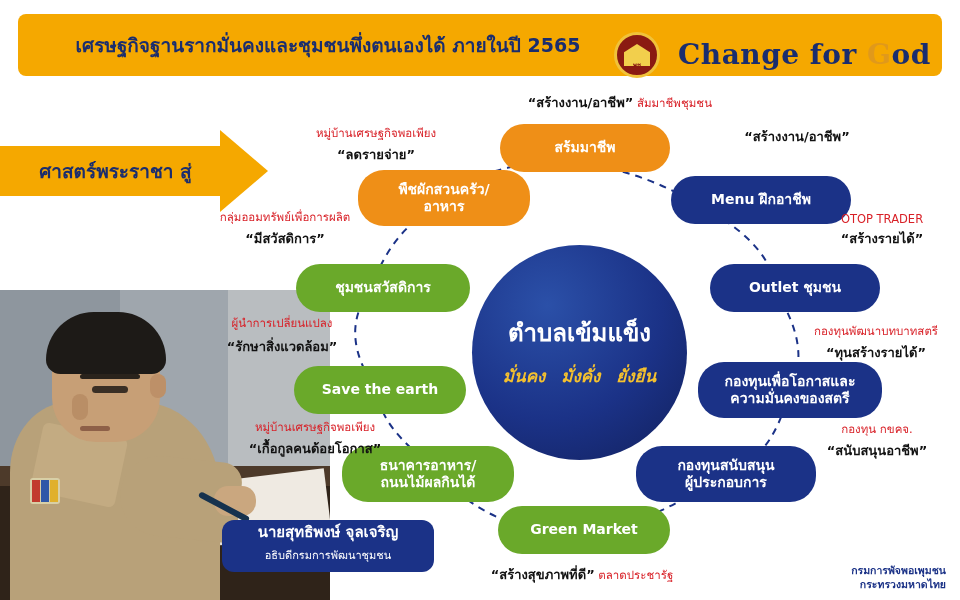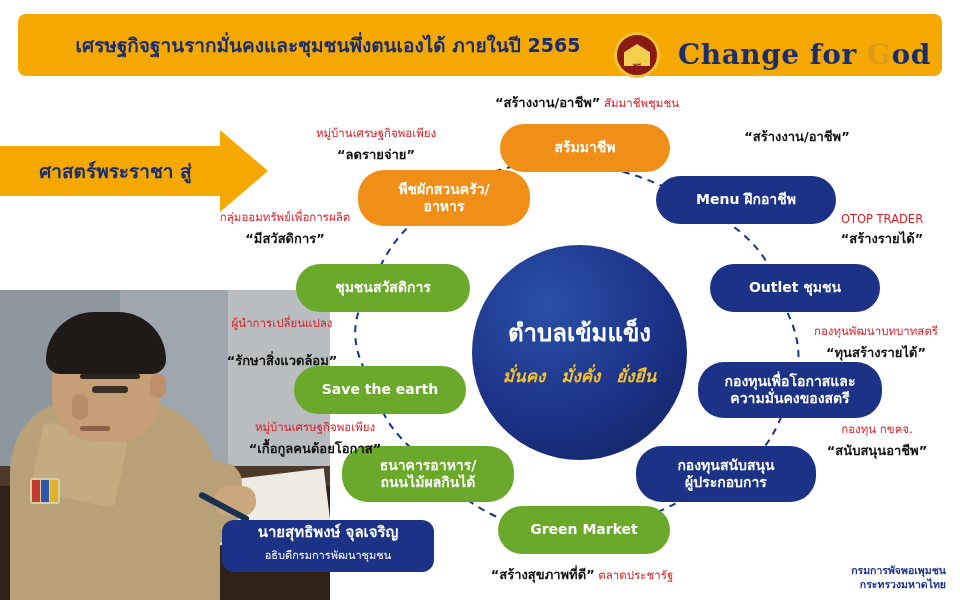--- a/index.html
+++ b/index.html
@@ -265,42 +265,42 @@
 
   <div class="node blue" style="left:698px; top:362px; width:184px; height:56px;">
     <span style="white-space:pre-line">กองทุนเพื่อโอกาสและ
 ความมั่นคงของสตรี</span>
   </div>
 
   <div class="node blue" style="left:710px; top:264px; width:170px; height:48px;">
     <span>Outlet ชุมชน</span>
   </div>
 
-  <div class="node blue" style="left:656px; top:176px; width:180px; height:48px;">
+  <div class="node blue" style="left:671px; top:176px; width:180px; height:48px;">
     <span>Menu ฝึกอาชีพ</span>
   </div>
 
-  <div class="cap center" style="left:462px; top:92px; width:250px;">
+  <div class="cap center" style="left:462px; top:92px; width:250px;text-align:right;">
     <span class="dark">“สร้างงาน/อาชีพ”</span>
     <span class="red">สัมมาชีพชุมชน</span>
   </div>
 
   <div class="cap center" style="left:276px; top:124px; width:200px;">
     <div class="red">หมู่บ้านเศรษฐกิจพอเพียง</div>
     <div class="dark" style="margin-top:2px;">“ลดรายจ่าย”</div>
   </div>
 
   <div class="cap center" style="left:180px; top:208px; width:210px;">
     <div class="red">กลุ่มออมทรัพย์เพื่อการผลิต</div>
     <div class="dark" style="margin-top:2px;">“มีสวัสดิการ”</div>
   </div>
 
   <div class="cap center" style="left:182px; top:314px; width:200px;">
     <div class="red">ผู้นำการเปลี่ยนแปลง</div>
-    <div class="dark" style="margin-top:18px;">“รักษาสิ่งแวดล้อม”</div>
+    <div class="dark" style="margin-top:4px;">“รักษาสิ่งแวดล้อม”</div>
   </div>
 
   <div class="cap center" style="left:208px; top:418px; width:214px;">
     <div class="red">หมู่บ้านเศรษฐกิจพอเพียง</div>
     <div class="dark" style="margin-top:2px;">“เกื้อกูลคนด้อยโอกาส”</div>
   </div>
 
   <div class="cap center" style="left:452px; top:564px; width:260px;">
     <span class="dark">“สร้างสุขภาพที่ดี”</span>
     <span class="red">ตลาดประชารัฐ</span>

